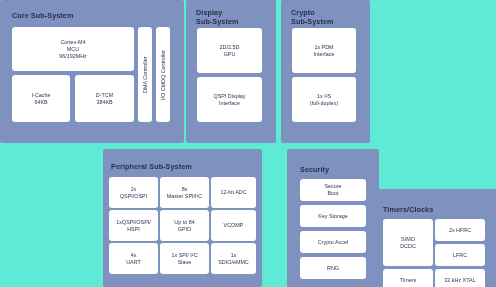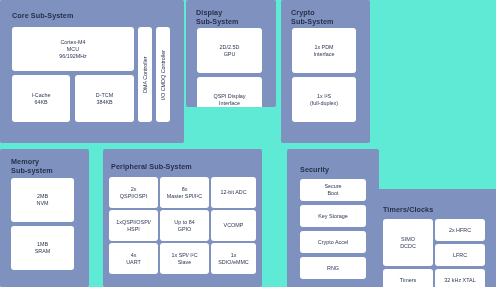--- a/index.html
+++ b/index.html
@@ -64,21 +64,21 @@
 64KB</div>
 
     <div class="box" style="left:75px; top:75px; width:59px; height:47px;">D-TCM
 384KB</div>
 
     <div class="box vert" style="left:138px; top:27px; width:14px; height:95px;">DMA Controller</div>
 
     <div class="box vert" style="left:156px; top:27px; width:14px; height:95px;">I/O CMDQ Controller</div>
   </div>
 
-  <div class="panel" style="left:186px; top:0px; width:90px; height:107px;">
+  <div class="panel" style="left:186px; top:0px; width:90px; height:143px;">
     <div class="panel-title" style="left:10px; top:8px;">Display
 Sub-System</div>
 
     <div class="box" style="left:11px; top:28px; width:65px; height:45px;">2D/2.5D
 GPU</div>
 
     <div class="box" style="left:11px; top:77px; width:65px; height:45px;">QSPI Display
 Interface</div>
   </div>
 
@@ -86,30 +86,20 @@
     <div class="panel-title" style="left:10px; top:8px;">Crypto
 Sub-System</div>
 
     <div class="box" style="left:11px; top:28px; width:64px; height:45px;">1x PDM
 Interface</div>
 
     <div class="box" style="left:11px; top:77px; width:64px; height:45px;">1x I²S
 (full-duplex)</div>
   </div>
 
-  <div class="panel" style="left:0px; top:149px; width:89px; height:138px;">
-    <div class="panel-title" style="left:11px; top:8px;">Memory
-Sub-system</div>
-
-    <div class="box" style="left:11px; top:29px; width:63px; height:44px;">2MB
-NVM</div>
-
-    <div class="box" style="left:11px; top:77px; width:63px; height:44px;">1MB
-SRAM</div>
-  </div>
 
   <div class="panel" style="left:103px; top:149px; width:159px; height:138px;">
     <div class="panel-title" style="left:8px; top:13px;">Peripheral Sub-System</div>
 
     <div class="box" style="left:6px; top:28px; width:49px; height:31px;">2x
 QSPI/OSPI</div>
     <div class="box" style="left:57px; top:28px; width:49px; height:31px;">8x
 Master SPI/I²C</div>
     <div class="box" style="left:108px; top:28px; width:45px; height:31px;">12-bit ADC</div>
 

